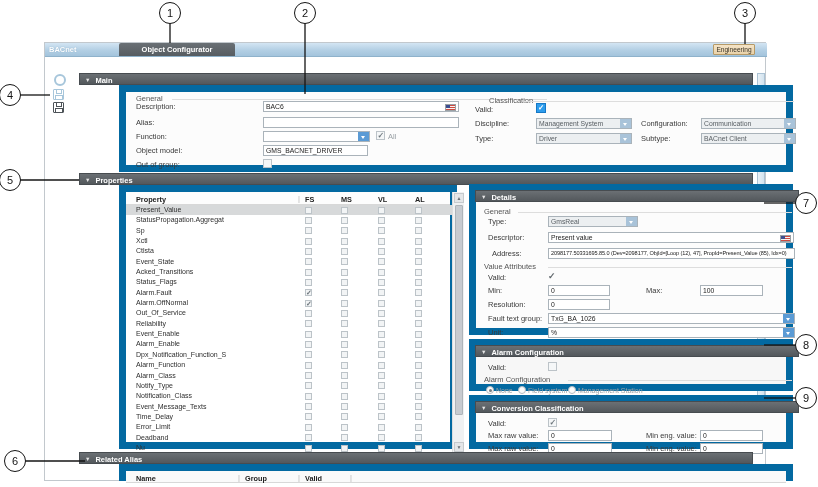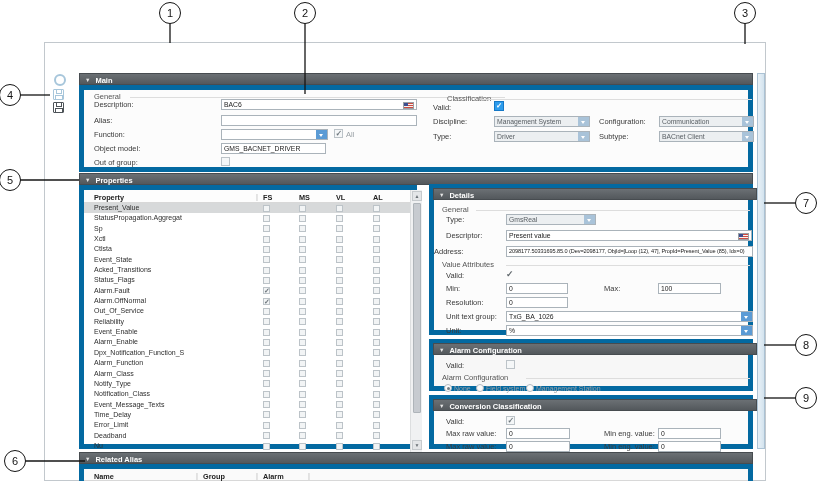--- a/index.html
+++ b/index.html
@@ -28,21 +28,21 @@
   .floppy i{position:absolute;display:block;}
   .floppy .sh{left:2px;top:0;width:4px;height:3px;border:1px solid #a7c6db;border-top:none;}
   .floppy .lb{left:1px;bottom:0;width:6px;height:3px;border:1px solid #a7c6db;border-bottom:none;}
   .floppy.dk{border-color:#4d5358;}
   .floppy.dk .sh,.floppy.dk .lb{border-color:#4d5358;}
   
   .hdr{position:absolute;height:12px;line-height:12px;color:#fff;font-size:7.5px;font-weight:bold;
        background:linear-gradient(180deg,#6b7074,#53585c);border:1px solid #474c50;box-sizing:border-box;
        padding-left:5px;white-space:nowrap;}
   .tri{font-size:5.5px;margin-right:5px;vertical-align:1px;color:#e8e8e8;}
-  .panel{position:absolute;background:#fcfcfc;border:5px solid #0369a1;box-sizing:border-box;}
+  .panel{position:absolute;background:#fcfcfc;border:7px solid #0369a1;box-sizing:border-box;margin-left:40px;}
   .lbl{position:absolute;font-size:7.5px;line-height:8px;color:#3a3a3a;white-space:nowrap;}
   .grp{position:absolute;font-size:7.5px;line-height:8px;color:#555;white-space:nowrap;}
   .dim{color:#9aa1a6;}
   .hair{position:absolute;height:1px;background:#ddd;}
   .inp{position:absolute;height:11px;background:#fff;border:1px solid #aab3ba;box-sizing:border-box;
        font-size:6.8px;line-height:9px;padding:0 2px;color:#222;white-space:nowrap;overflow:hidden;}
   .inp.tiny{font-size:5.6px;letter-spacing:-0.1px;}
   .dd{position:absolute;height:11px;background:#fff;border:1px solid #aab3ba;box-sizing:border-box;
       font-size:6.8px;line-height:9px;padding:0 13px 0 2px;color:#222;white-space:nowrap;overflow:hidden;}
   .dd .arr{position:absolute;right:0;top:0;bottom:0;width:11px;background:#5b9bd5;}
@@ -85,20 +85,25 @@
            background:#fff;z-index:60;font-size:11px;color:#141414;display:flex;align-items:center;
            justify-content:center;box-sizing:content-box;}
   #callout-lines{position:absolute;left:0;top:0;z-index:55;pointer-events:none;}
 </style>
 </head>
 <body>
 
 <div class="stage" id="stage">
   <div class="win">
 
+    <div class="topbar">
+      <span class="systab">BACnet</span>
+      <div class="acttab">Object Configurator</div>
+      <div class="engbtn">Engineering</div>
+    </div>
 
 
     <span class="ring"></span>
     <span class="floppy" style="top:46px;">
         <i class="sh"></i>
         <i class="lb"></i>
       </span>
     <span class="floppy dk" style="top:59px;">
         <i class="sh"></i>
         <i class="lb"></i>
@@ -335,38 +340,38 @@
       <div class="hdr" style="left:-1px;top:-1px;width:324px;"><span class="tri">▼</span><span>Details</span></div>
       <span class="grp" style="left:8px;top:17px;">General</span>
       <div class="hair" style="left:42px;top:21px;width:274px;"></div>
 
       <span class="lbl" style="left:12px;top:27px;">Type:</span>
       <div class="dd dis" style="left:72px;top:25px;width:90px;"><span>GmsReal</span><span class="arr"></span></div>
 
       <span class="lbl" style="left:12px;top:43px;">Descriptor:</span>
       <div class="inp" style="left:72px;top:41px;width:246px;"><span>Present value</span><span class="flag" style="right:2px;top:1.5px;"></span></div>
 
-      <span class="lbl" style="left:0;top:59px;">Address:</span>
+      <span class="lbl" style="left:16px;top:59px;">Address:</span>
       <div class="inp tiny" style="left:72px;top:57px;width:247px;"><span>2098177.50331695.85.0 (Dev=2098177, ObjId=[Loop (12), 47], PropId=Present_Value (85), Idx=0)</span></div>
 
       <span class="grp" style="left:8px;top:72px;">Value Attributes</span>
       <div class="hair" style="left:72px;top:76px;width:244px;"></div>
 
       <span class="lbl" style="left:12px;top:83px;">Valid:</span>
       <span class="checkmark" style="left:72px;top:81px;">✓</span>
 
       <span class="lbl" style="left:12px;top:96px;">Min:</span>
       <div class="inp" style="left:72px;top:94px;width:62px;"><span>0</span></div>
       <span class="lbl" style="left:170px;top:96px;">Max:</span>
       <div class="inp" style="left:224px;top:94px;width:63px;"><span>100</span></div>
 
       <span class="lbl" style="left:12px;top:110px;">Resolution:</span>
       <div class="inp" style="left:72px;top:108px;width:62px;"><span>0</span></div>
 
-      <span class="lbl" style="left:12px;top:124px;">Unit text group:</span>
+      <span class="lbl" style="left:12px;top:124px;">Fault text group:</span>
       <div class="dd" style="left:72px;top:122px;width:247px;"><span>TxG_BA_1026</span><span class="arr"></span></div>
 
       <span class="lbl" style="left:12px;top:138px;">Unit:</span>
       <div class="dd" style="left:72px;top:136px;width:247px;"><span>%</span><span class="arr"></span></div>
     </div>
 
     <div class="panel" style="left:384px;top:296px;width:324px;height:52px;background:#f7f7f7;">
       <div class="hdr" style="left:-1px;top:-1px;width:324px;"><span class="tri">▼</span><span>Alarm Configuration</span></div>
       <span class="lbl" style="left:12px;top:18px;">Valid:</span>
       <span class="cbx" style="left:72px;top:16px;"></span>
@@ -398,21 +403,21 @@
         </div>
     </div>
 
     <div class="hdr" style="left:34px;top:409px;width:674px;"><span class="tri">▼</span><span>Related Alias</span></div>
     <div class="panel" style="left:34px;top:421px;width:674px;height:17px;background:#f97316;">
       <div class="colhead" style="height:12px;background:#fafafa;" id="rel-cols">
           <span class="chlbl" style="left: 10px;">Name</span>
           <span class="sep" style="left: 112px;">|</span>
           <span class="chlbl" style="left: 119px;">Group</span>
           <span class="sep" style="left: 172px;">|</span>
-          <span class="chlbl" style="left: 179px;">Alarm</span>
+          <span class="chlbl" style="left: 179px;">Valid</span>
           <span class="sep" style="left: 224px;">|</span>
         </div>
     </div>
 
   </div>
 
   <svg id="callout-lines" width="818" height="487">
       <line x1="170" y1="23" x2="170" y2="43" stroke="#141414" stroke-width="1.3"></line>
       <line x1="305" y1="23" x2="305" y2="94" stroke="#141414" stroke-width="1.3"></line>
       <line x1="745" y1="23" x2="745" y2="44" stroke="#141414" stroke-width="1.3"></line>

